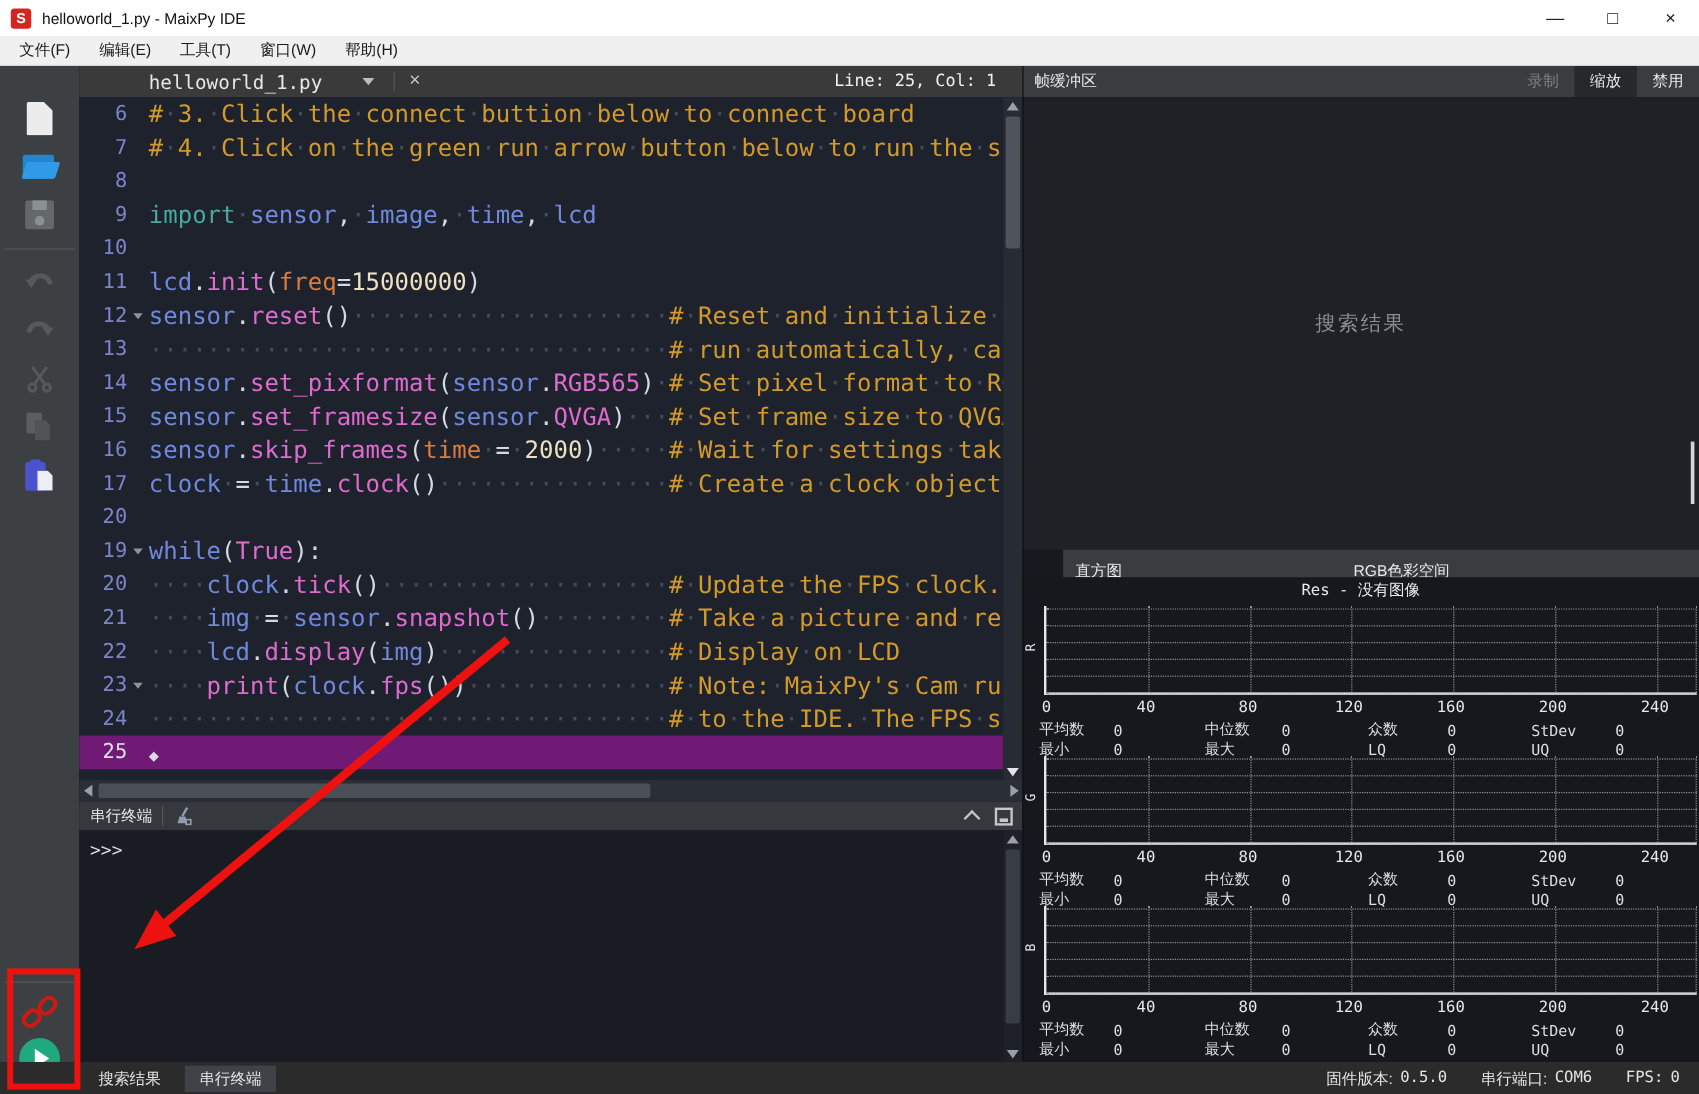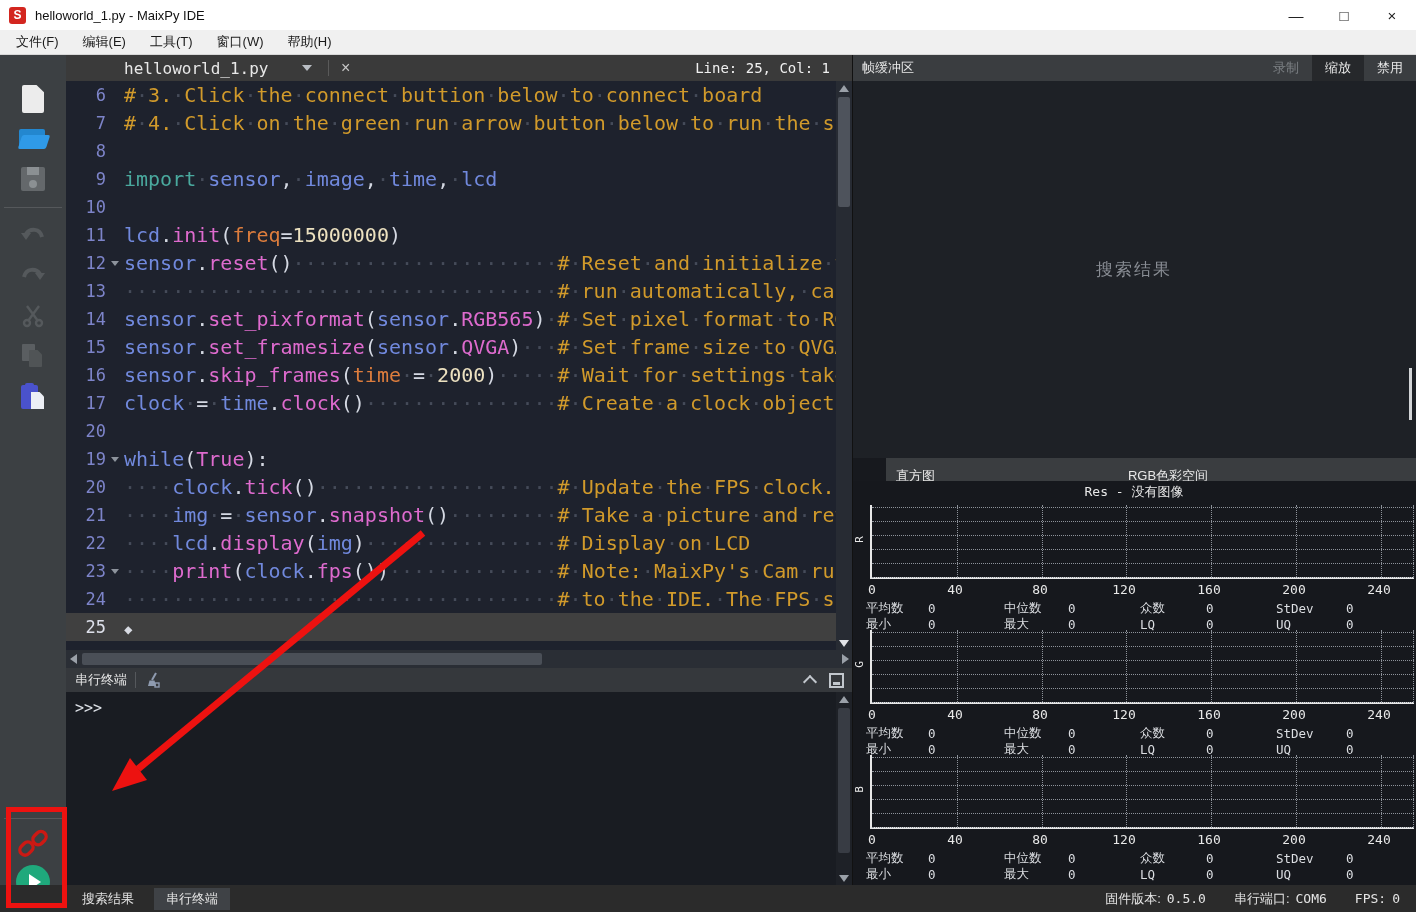--- a/index.html
+++ b/index.html
@@ -56,21 +56,21 @@
   .tab-name{font-size:16px;width:168px;}
   .tab-caret{width:0;height:0;border-left:5px solid transparent;border-right:5px solid transparent;
              border-top:6px solid #b9bec4;margin:0 10px;}
   .tab-sep{width:1px;height:16px;background:#5a5a5a;margin:0 6px;}
   .tab-close{font-size:16px;color:#c9c9c9;padding:0 6px;}
   .caret-info{margin-left:auto;margin-right:22px;font-size:14px;color:#f0f0f0;}
 
   .code{position:absolute;left:66px;top:81px;width:770px;height:569px;background:#1e222d;overflow:hidden;}
   .code-line{display:flex;align-items:center;height:28px;white-space:pre;
              font-family:"DejaVu Sans Mono",monospace;font-size:20px;}
-  .code-line.current{background:#404040;}
+  .code-line.current{background:#701a75;}
   .gutter-num{width:40px;flex:none;text-align:right;color:#7d84c9;font-size:17px;}
   .code-line.current .gutter-num{color:#dde0ea;}
   .fold{width:18px;flex:none;display:flex;align-items:center;justify-content:center;}
   .tri-down-sm{width:0;height:0;border-left:4px solid transparent;border-right:4px solid transparent;
                border-top:5px solid #8d939c;}
   .code-text{flex:none;}
   .tok-cm{color:#d19a2b;} .tok-kw{color:#4aa99e;} .tok-id{color:#7189dd;} .tok-fn{color:#de6bce;}
   .tok-kg{color:#dd7d3d;} .tok-nu{color:#ece1c0;} .tok-pu{color:#d4d8e2;}
   .tok-cur{color:#d8dbe3;font-size:14px;} .dot{color:#454b59;}
 

